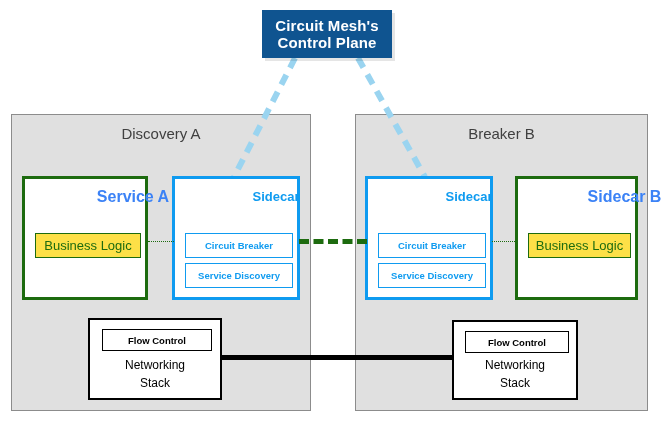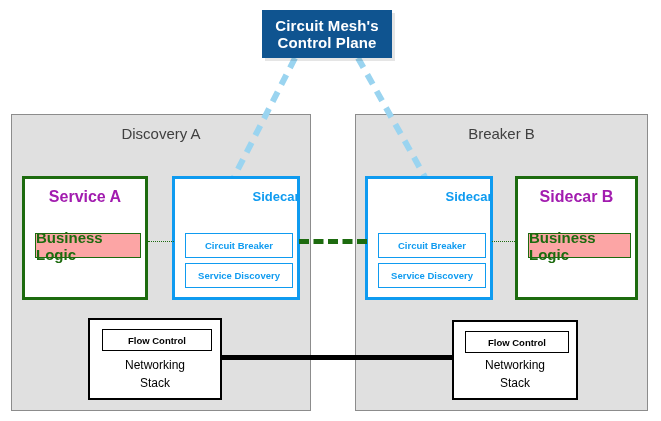--- a/index.html
+++ b/index.html
@@ -73,33 +73,34 @@
     z-index: 3;
   }
   .service-title {
     position: absolute;
     top: 8px;
     left: 0;
     width: 100%;
     text-align: center;
     font-size: 16px;
     font-weight: bold;
-    color: #a21caf;
+    color: #3b82f6;
     line-height: 19px;
+    padding-left: 48px;
   }
   .subbox-green {
     position: absolute;
-    background: #fca5a5;
+    background: #fde047;
     border: 1px solid #1d6b0f;
     box-sizing: border-box;
     display: flex;
     align-items: center;
     justify-content: center;
-    font-size: 15px;
-    font-weight: bold;
+    font-size: 13px;
+    font-weight: normal;
     color: #1d6b0f;
   }
 
   
   .sidecar-box {
     position: absolute;
     background: #ffffff;
     border: 3px solid #0f9bf0;
     box-sizing: border-box;
     z-index: 3;

